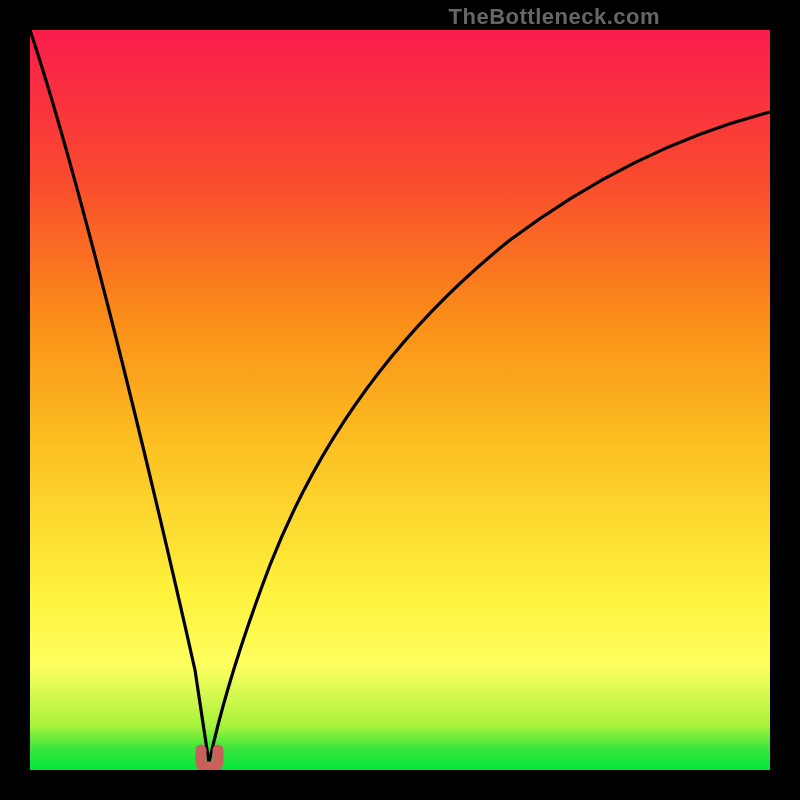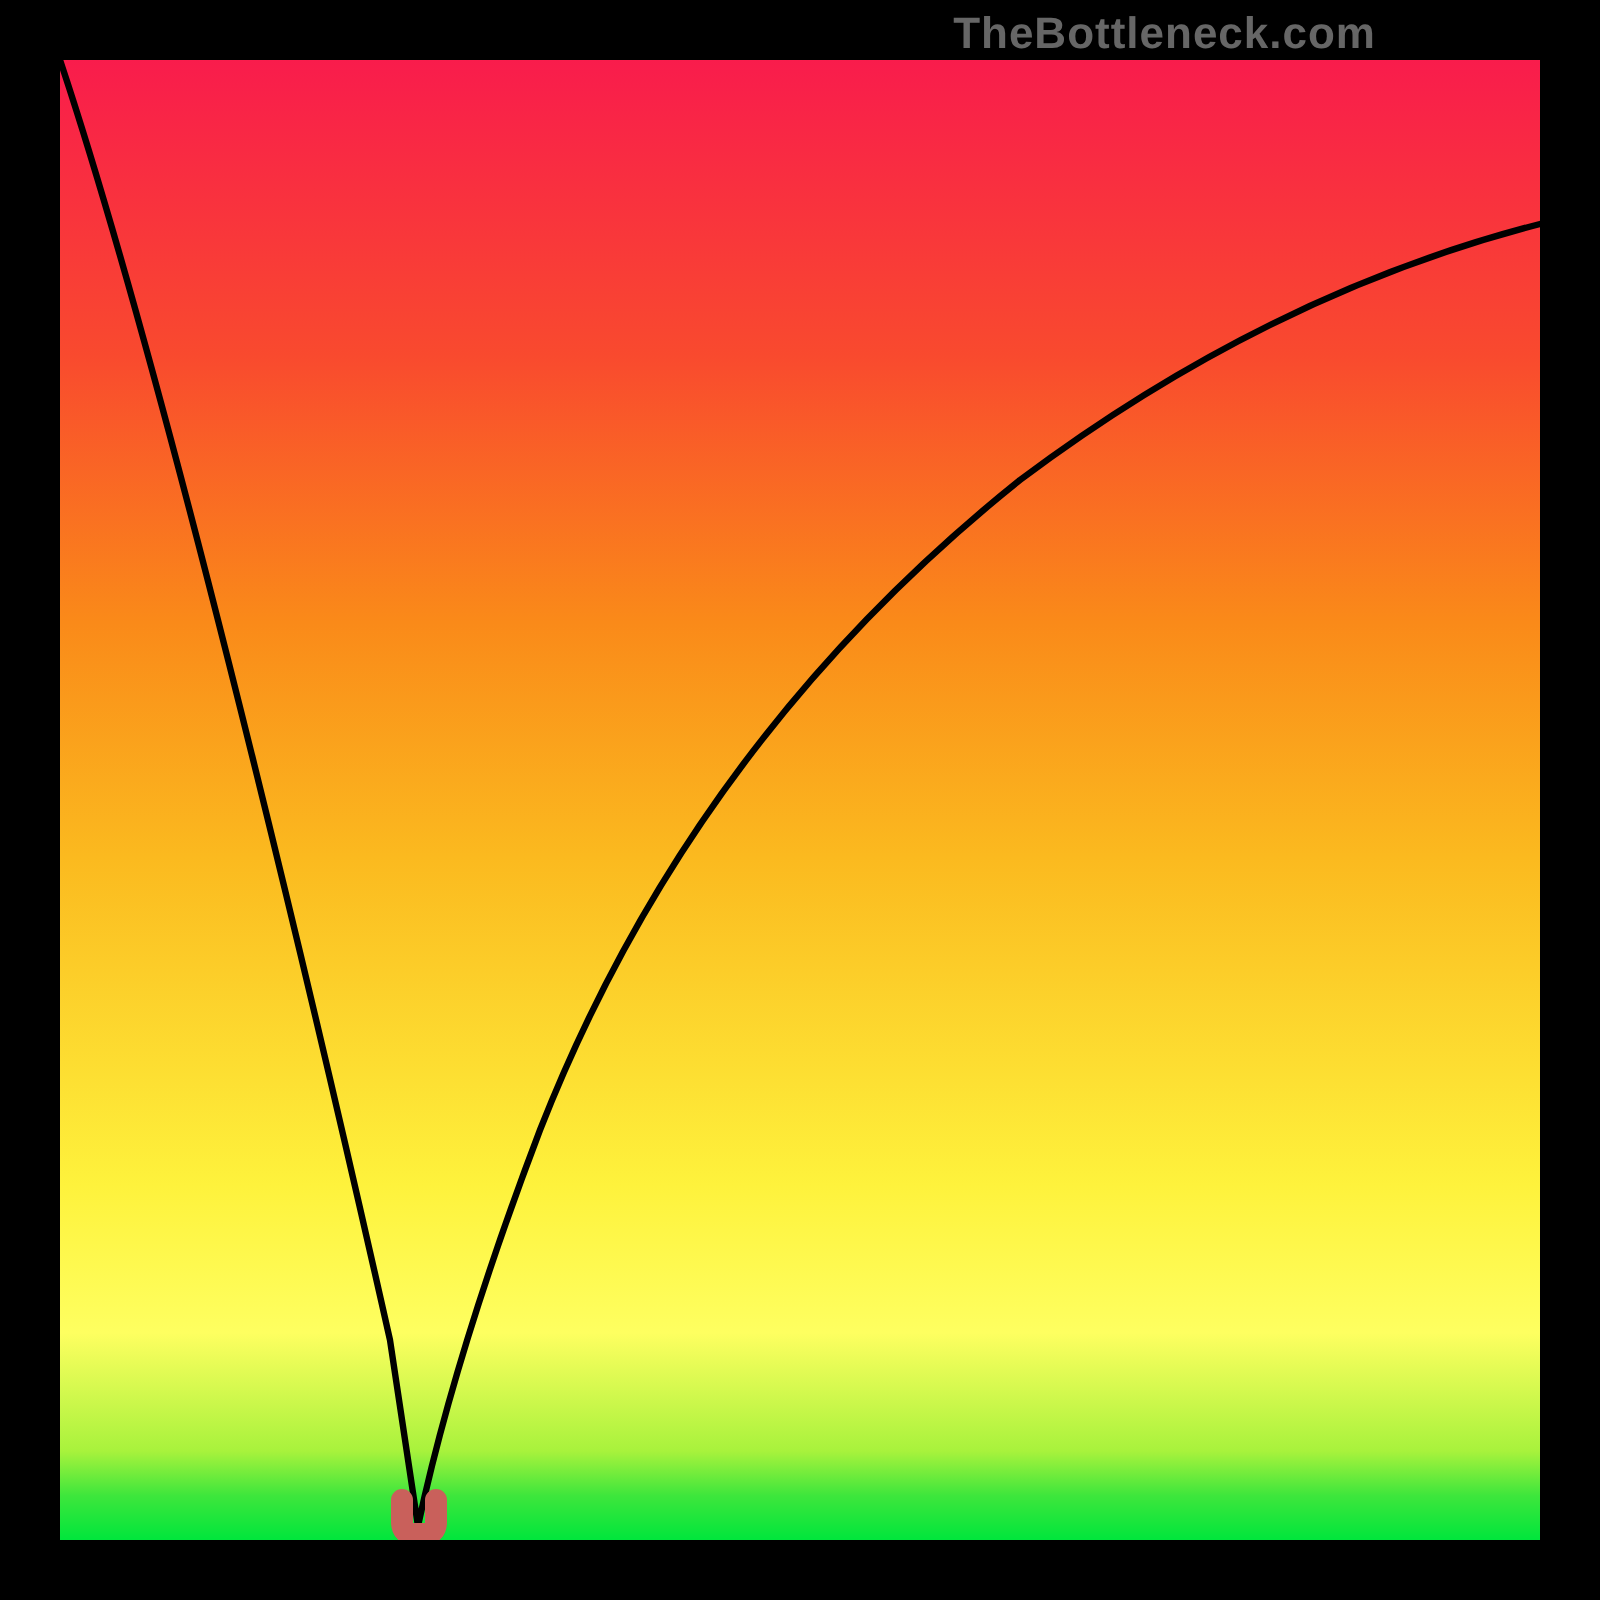--- a/index.html
+++ b/index.html
@@ -9,21 +9,20 @@
     height: 800px;
     overflow: hidden;
     font-family: Arial, Helvetica, sans-serif;
     background: #000;
   }
   .frame {
     position: relative;
     width: 668px;
     height: 800px;
     background: #000;
-    padding-left: 28px;
   }
   .plot-bg {
     position: absolute;
     left: 30px;
     top: 30px;
     width: 740px;
     height: 740px;
     
     background: linear-gradient(
       to top,

